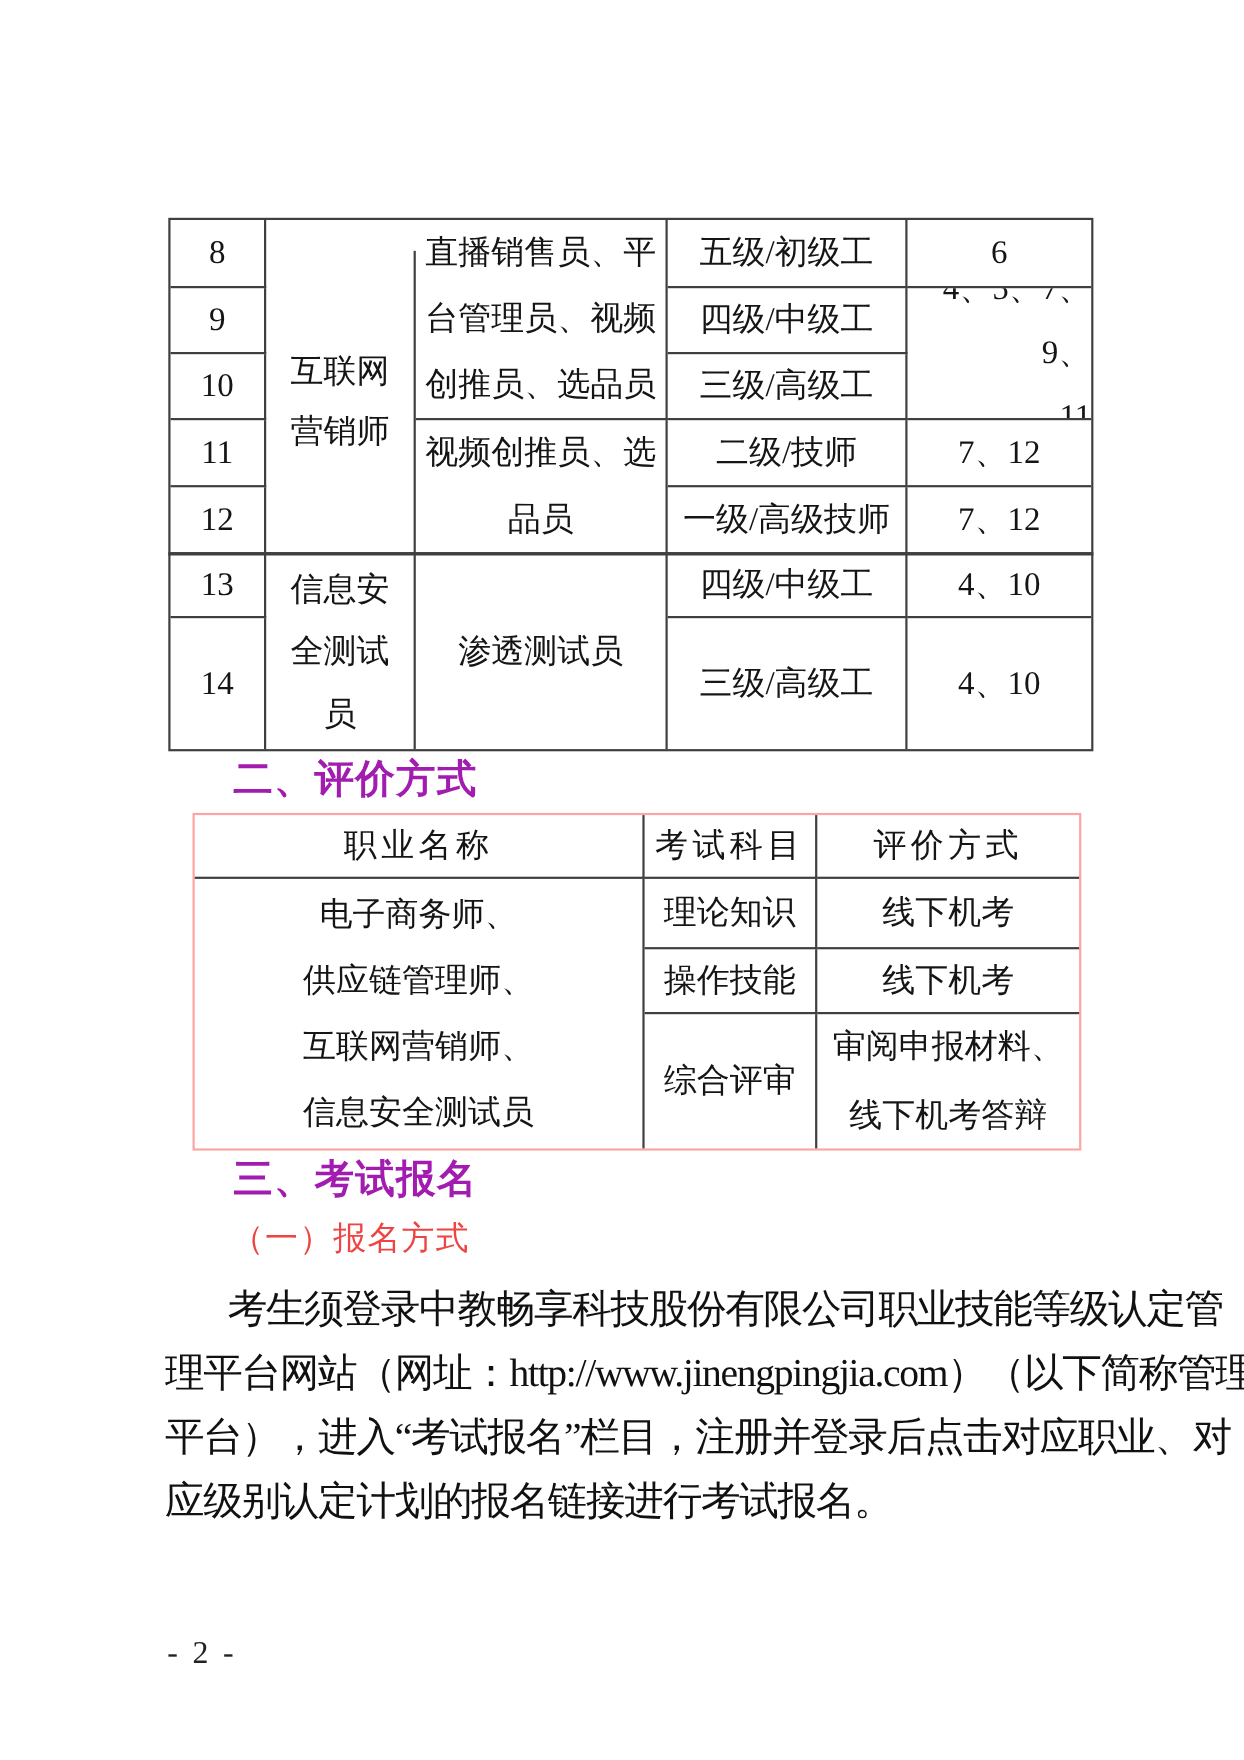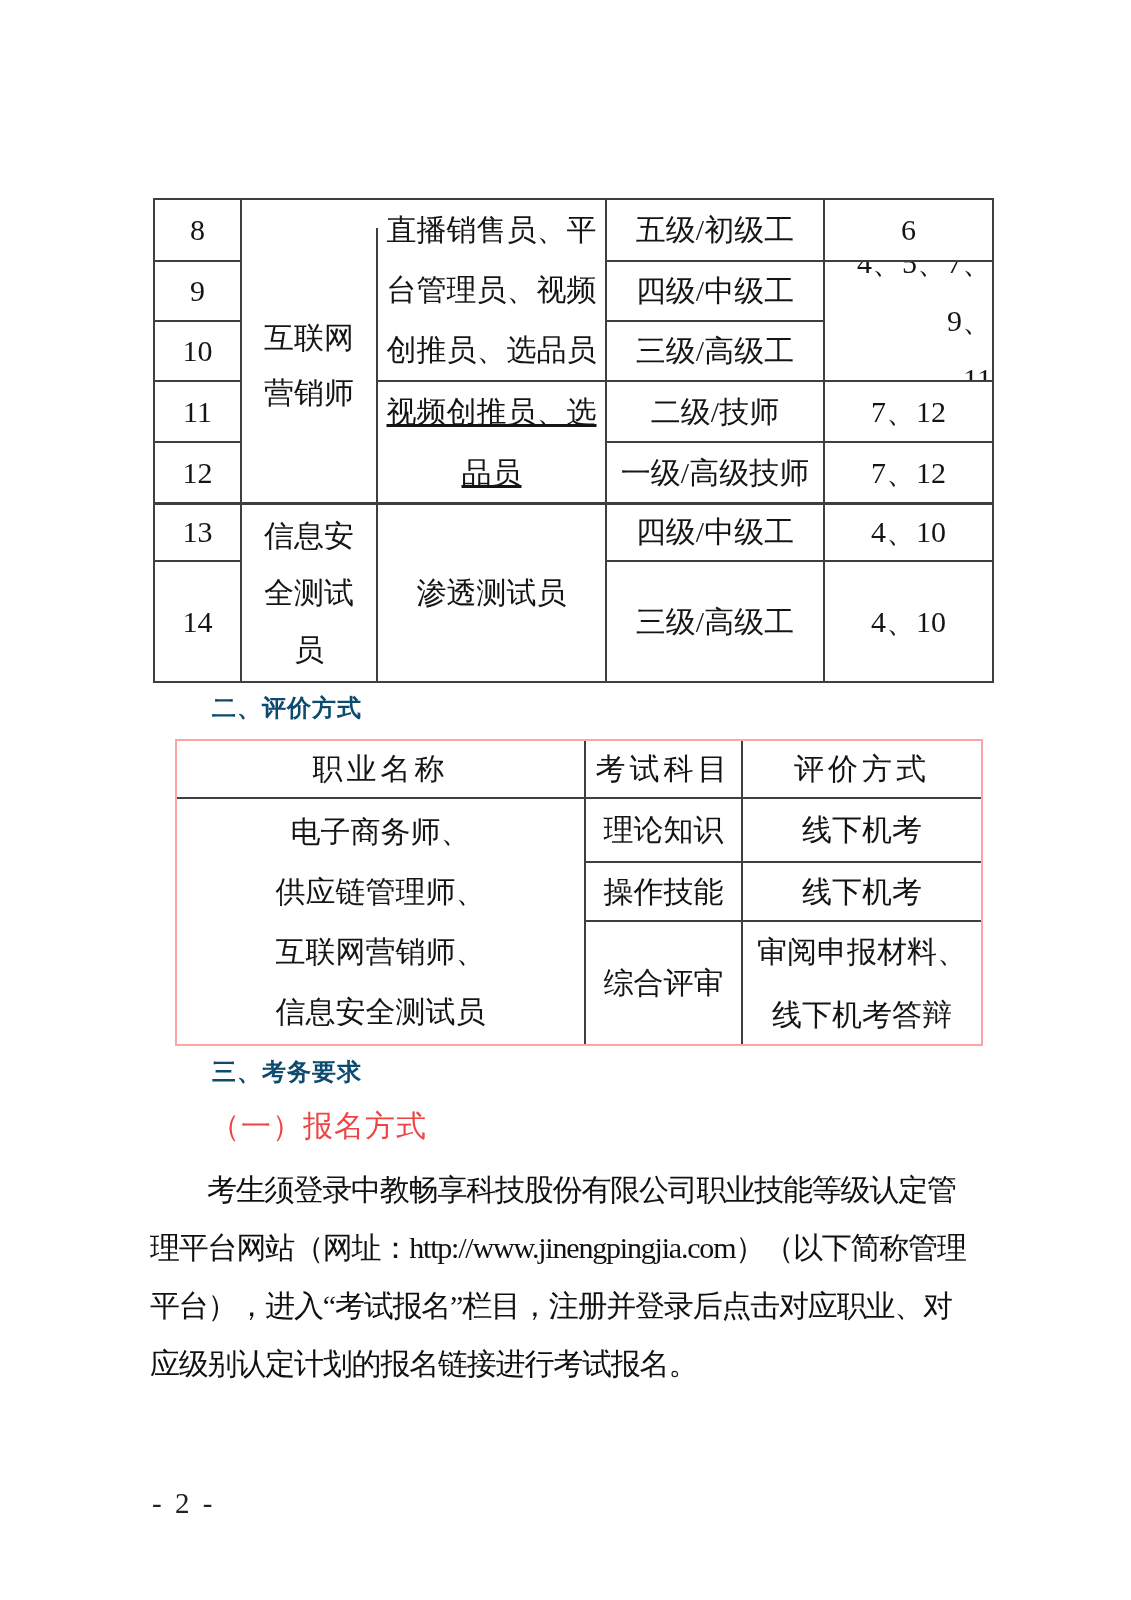--- a/index.html
+++ b/index.html
@@ -32,31 +32,31 @@
     width:837px;height:481px;
     border:2px solid #3f3f3f;
     display:grid;
     grid-template-columns:87px 136px 229px 218px 167px;
     grid-template-rows:62px 60px 60px 61px 61px 58px 119px;
   }
   #table1 .lh55{line-height:55px;}
   #table1 .lh57{line-height:57px;}
   #table1 .lh58{line-height:58px;}
   #table1 .lh60{line-height:60px;}
-  #table1 .lh61{line-height:61px;text-decoration:underline;}
+  #table1 .lh61{line-height:61px;}
   .thick-line{
     position:absolute;left:-2px;right:-2px;top:302px;height:3px;
     background:#3f3f3f;
   }
   
   .h-bold{
     position:absolute;
     font-family:"Liberation Sans",sans-serif;
-    font-weight:bold;color:#0c4a6e;
-    font-size:24px;line-height:36px;
+    font-weight:bold;color:#a21caf;
+    font-size:36px;line-height:36px;
     letter-spacing:1px;
     white-space:nowrap;
   }
   .h-sub{
     position:absolute;
     font-size:30px;line-height:36px;
     letter-spacing:1px;
     white-space:nowrap;color:#ef4444;
   }
   
@@ -68,21 +68,21 @@
     display:grid;
     grid-template-columns:409px 157px 238px;
     grid-template-rows:58px 64px 59px 122px;
   }
   #table2 .hdr{letter-spacing:4px;}
   #table2 .lh60{line-height:60px;}
   #table2 .lh63{line-height:63px;}
   
   .para-line{
     position:absolute;
-    font-size:30px;line-height:36px;
+    font-size:36px;line-height:36px;
     letter-spacing:-1.2px;
     white-space:nowrap;color:#111;
   }
   
   #footer{
     position:absolute;left:152px;top:1488px;
     font-size:29px;line-height:30px;letter-spacing:3px;
     color:#222;white-space:nowrap;
   }
 </style>
@@ -149,21 +149,21 @@
     <div class="cell no-r" style="grid-column:3;grid-row:2;">线下机考</div>
 
     <div class="cell" style="grid-column:2;grid-row:3;">操作技能</div>
     <div class="cell no-r" style="grid-column:3;grid-row:3;">线下机考</div>
 
     <div class="cell no-b" style="grid-column:2;grid-row:4;">综合评审</div>
     <div class="cell no-r no-b lh63" style="grid-column:3;grid-row:4;">审阅申报材料、
 线下机考答辩</div>
   </div>
 
-  <div class="h-bold" style="left:212px;top:1054px;">三、考务要求</div>
+  <div class="h-bold" style="left:212px;top:1054px;">三、考试报名</div>
   <div class="h-sub" style="left:210px;top:1108px;">（一）报名方式</div>
 
   <div class="para-line" style="left:207px;top:1172px;">考生须登录中教畅享科技股份有限公司职业技能等级认定管</div>
   <div class="para-line" style="left:150px;top:1230px;">理平台网站（网址：http://www.jinengpingjia.com）（以下简称管理</div>
   <div class="para-line" style="left:150px;top:1288px;">平台），进入“考试报名”栏目，注册并登录后点击对应职业、对</div>
   <div class="para-line" style="left:150px;top:1346px;">应级别认定计划的报名链接进行考试报名。</div>
 
   <div id="footer">- 2 -</div>
 
 </div>

